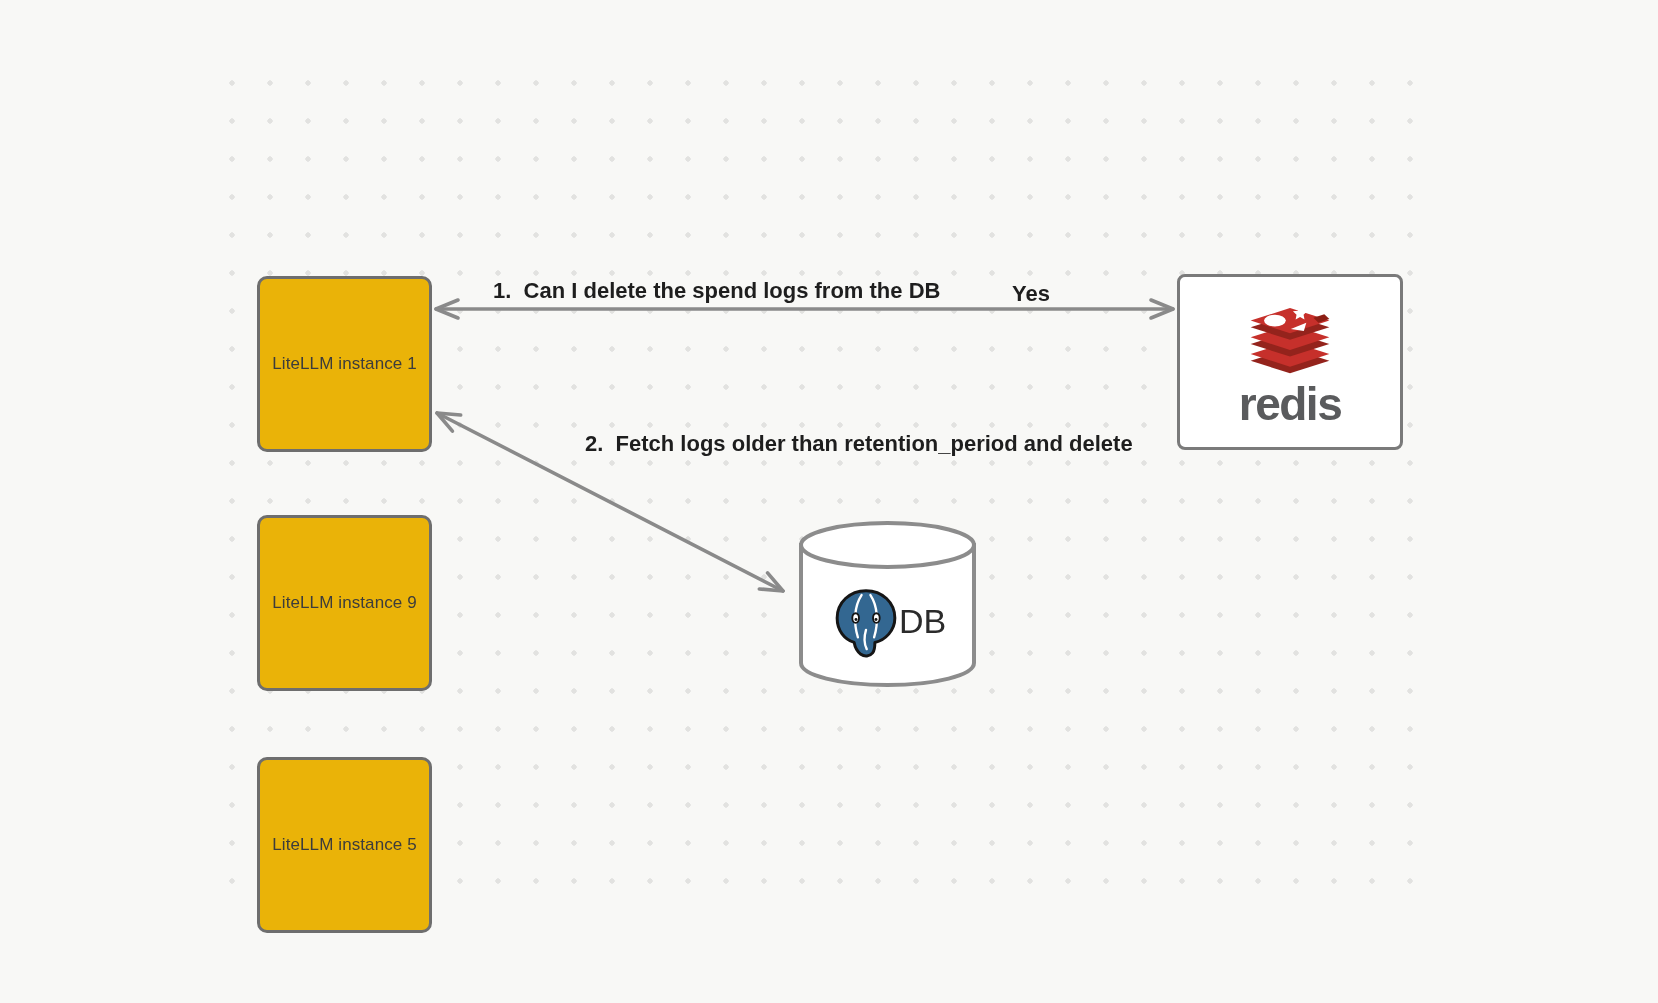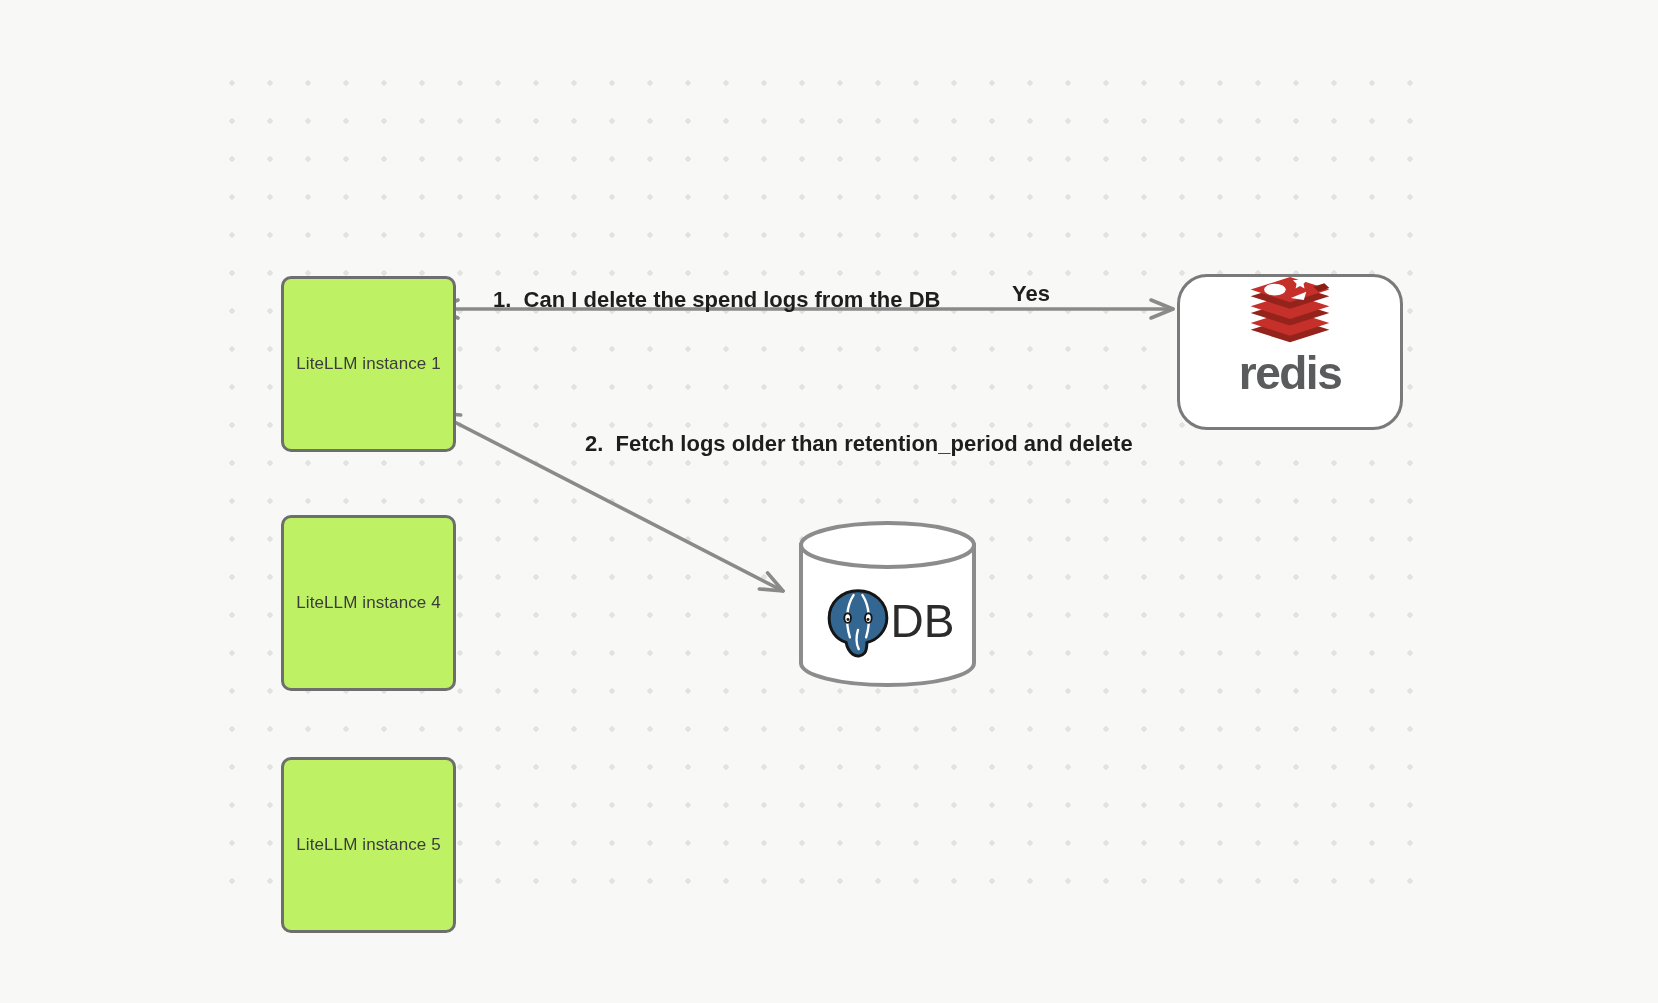--- a/index.html
+++ b/index.html
@@ -15,64 +15,64 @@
     position: absolute; left: 213px; top: 64px; width: 1216px; height: 836px;
     background-image: radial-gradient(circle, #e2e2e0 0 2.5px, transparent 2.7px);
     background-size: 38px 38px;
     pointer-events: none;
   }
 
   .edges-layer { position: absolute; left: 0; top: 0; width: 1658px; height: 1003px; }
 
   .llm-box {
     position: absolute; left: 257px; width: 175px; height: 176px;
-    background: #bef264;
+    background: #eab308;
     border: 3.5px solid #6e6e6e;
     border-radius: 10px;
     display: flex; align-items: center; justify-content: center;
     box-sizing: border-box;
-    margin-left: 24px;
   }
   .llm-box .box-label {
     font-size: 17px; color: #3c3c3c; letter-spacing: 0.1px; white-space: nowrap;
   }
   #box-instance-1 { top: 276px; }
   #box-instance-2 { top: 515px; }
   #box-instance-3 { top: 757px; }
 
   .edge-label {
     position: absolute;
     font-size: 22px; font-weight: bold; color: #1e1e1e;
     line-height: 1; white-space: pre;
   }
-  #edge1-label { left: 493px; top: 289px; }
+  #edge1-label { left: 493px; top: 280px; }
   #edge1-response { left: 1012px; top: 283px; }
   #edge2-label { left: 585px; top: 433px; }
 
   .redis-node {
-    position: absolute; left: 1177px; top: 274px; width: 226px; height: 156px;
+    position: absolute; left: 1177px; top: 274px; width: 226px; height: 176px;
     background: #ffffff;
     border: 3.5px solid #7a7a7a;
-    border-radius: 30px;
+    border-radius: 8px;
     box-sizing: border-box;
     display: flex; flex-direction: column; align-items: center;
+    padding-top: 31px;
   }
   .redis-wordmark {
     font-size: 46px; font-weight: bold; color: #5a5b5d;
     letter-spacing: -1.5px; line-height: 1; margin-top: 6px;
   }
 
   .db-node { position: absolute; left: 798px; top: 519px; width: 179px; height: 170px; }
   .db-cylinder { position: absolute; left: 0; top: 0; }
   .db-content {
     position: absolute; left: 0; right: 0; top: 62px; height: 80px;
     display: flex; align-items: center; justify-content: center;
   }
   .db-label {
-    font-size: 46px; font-weight: 500; color: #2b2b2b; line-height: 1;
+    font-size: 34px; font-weight: 500; color: #2b2b2b; line-height: 1;
     margin-left: -4px;
   }
 </style>
 </head>
 <body>
 
 <div class="canvas">
 
   <div class="dot-grid"></div>
 
@@ -83,21 +83,21 @@
       </marker>
     </defs>
     <line x1="436" y1="309" x2="1173" y2="309" stroke="#8a8a8a" stroke-width="3.6" stroke-linecap="round" marker-start="url(#vhead)" marker-end="url(#vhead)"></line>
     <line x1="437" y1="413" x2="783" y2="591" stroke="#8a8a8a" stroke-width="3.6" stroke-linecap="round" marker-start="url(#vhead)" marker-end="url(#vhead)"></line>
   </svg>
 
   <div class="llm-box" id="box-instance-1">
     <span class="box-label">LiteLLM instance 1</span>
   </div>
   <div class="llm-box" id="box-instance-2">
-    <span class="box-label">LiteLLM instance 4</span>
+    <span class="box-label">LiteLLM instance 9</span>
   </div>
   <div class="llm-box" id="box-instance-3">
     <span class="box-label">LiteLLM instance 5</span>
   </div>
 
   <div class="edge-label" id="edge1-label">1.  Can I delete the spend logs from the DB</div>
   <div class="edge-label" id="edge1-response">Yes</div>
   <div class="edge-label" id="edge2-label">2.  Fetch logs older than retention_period and delete</div>
 
   <div class="redis-node">

